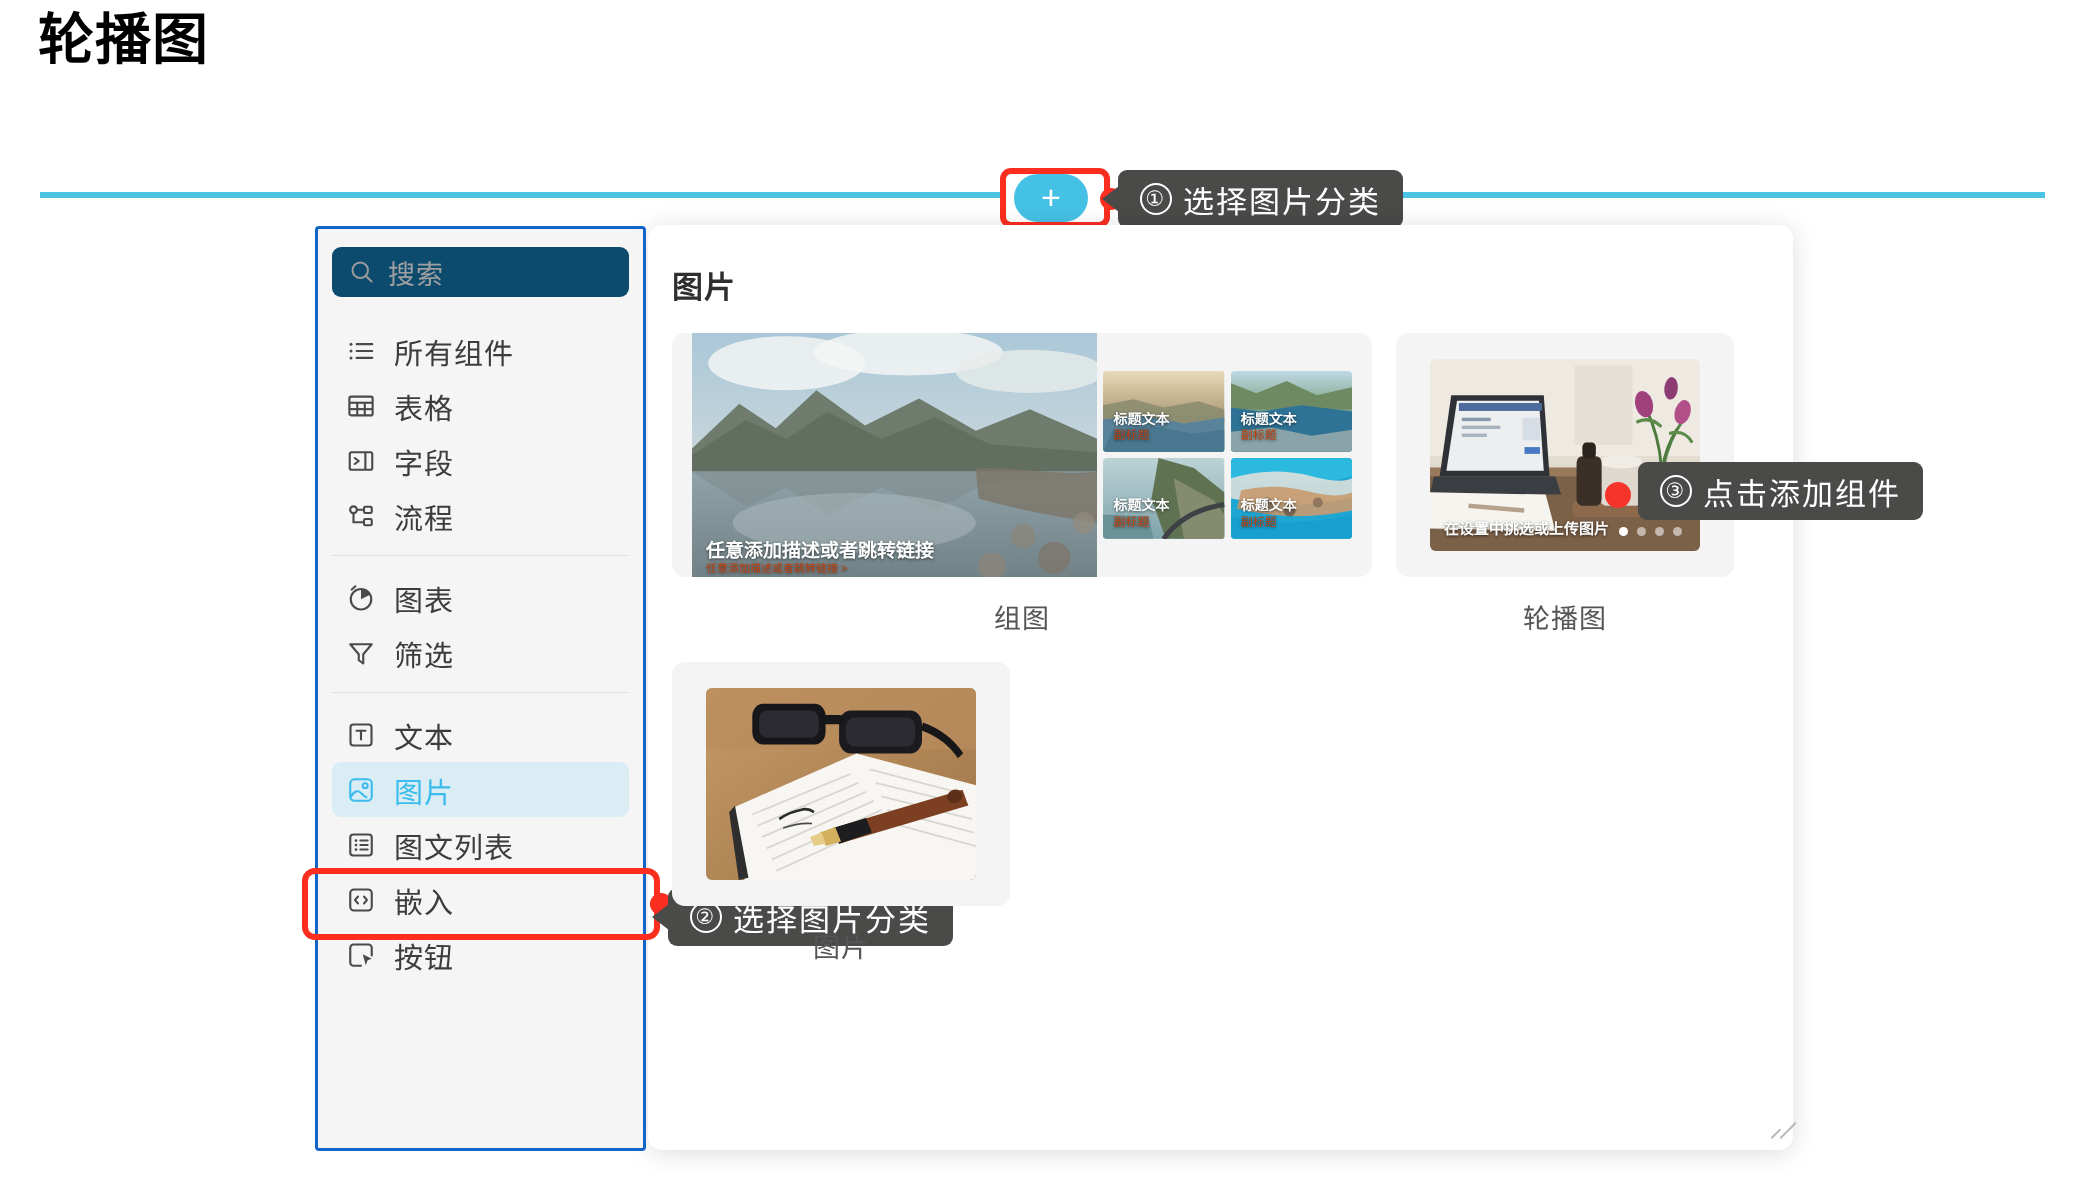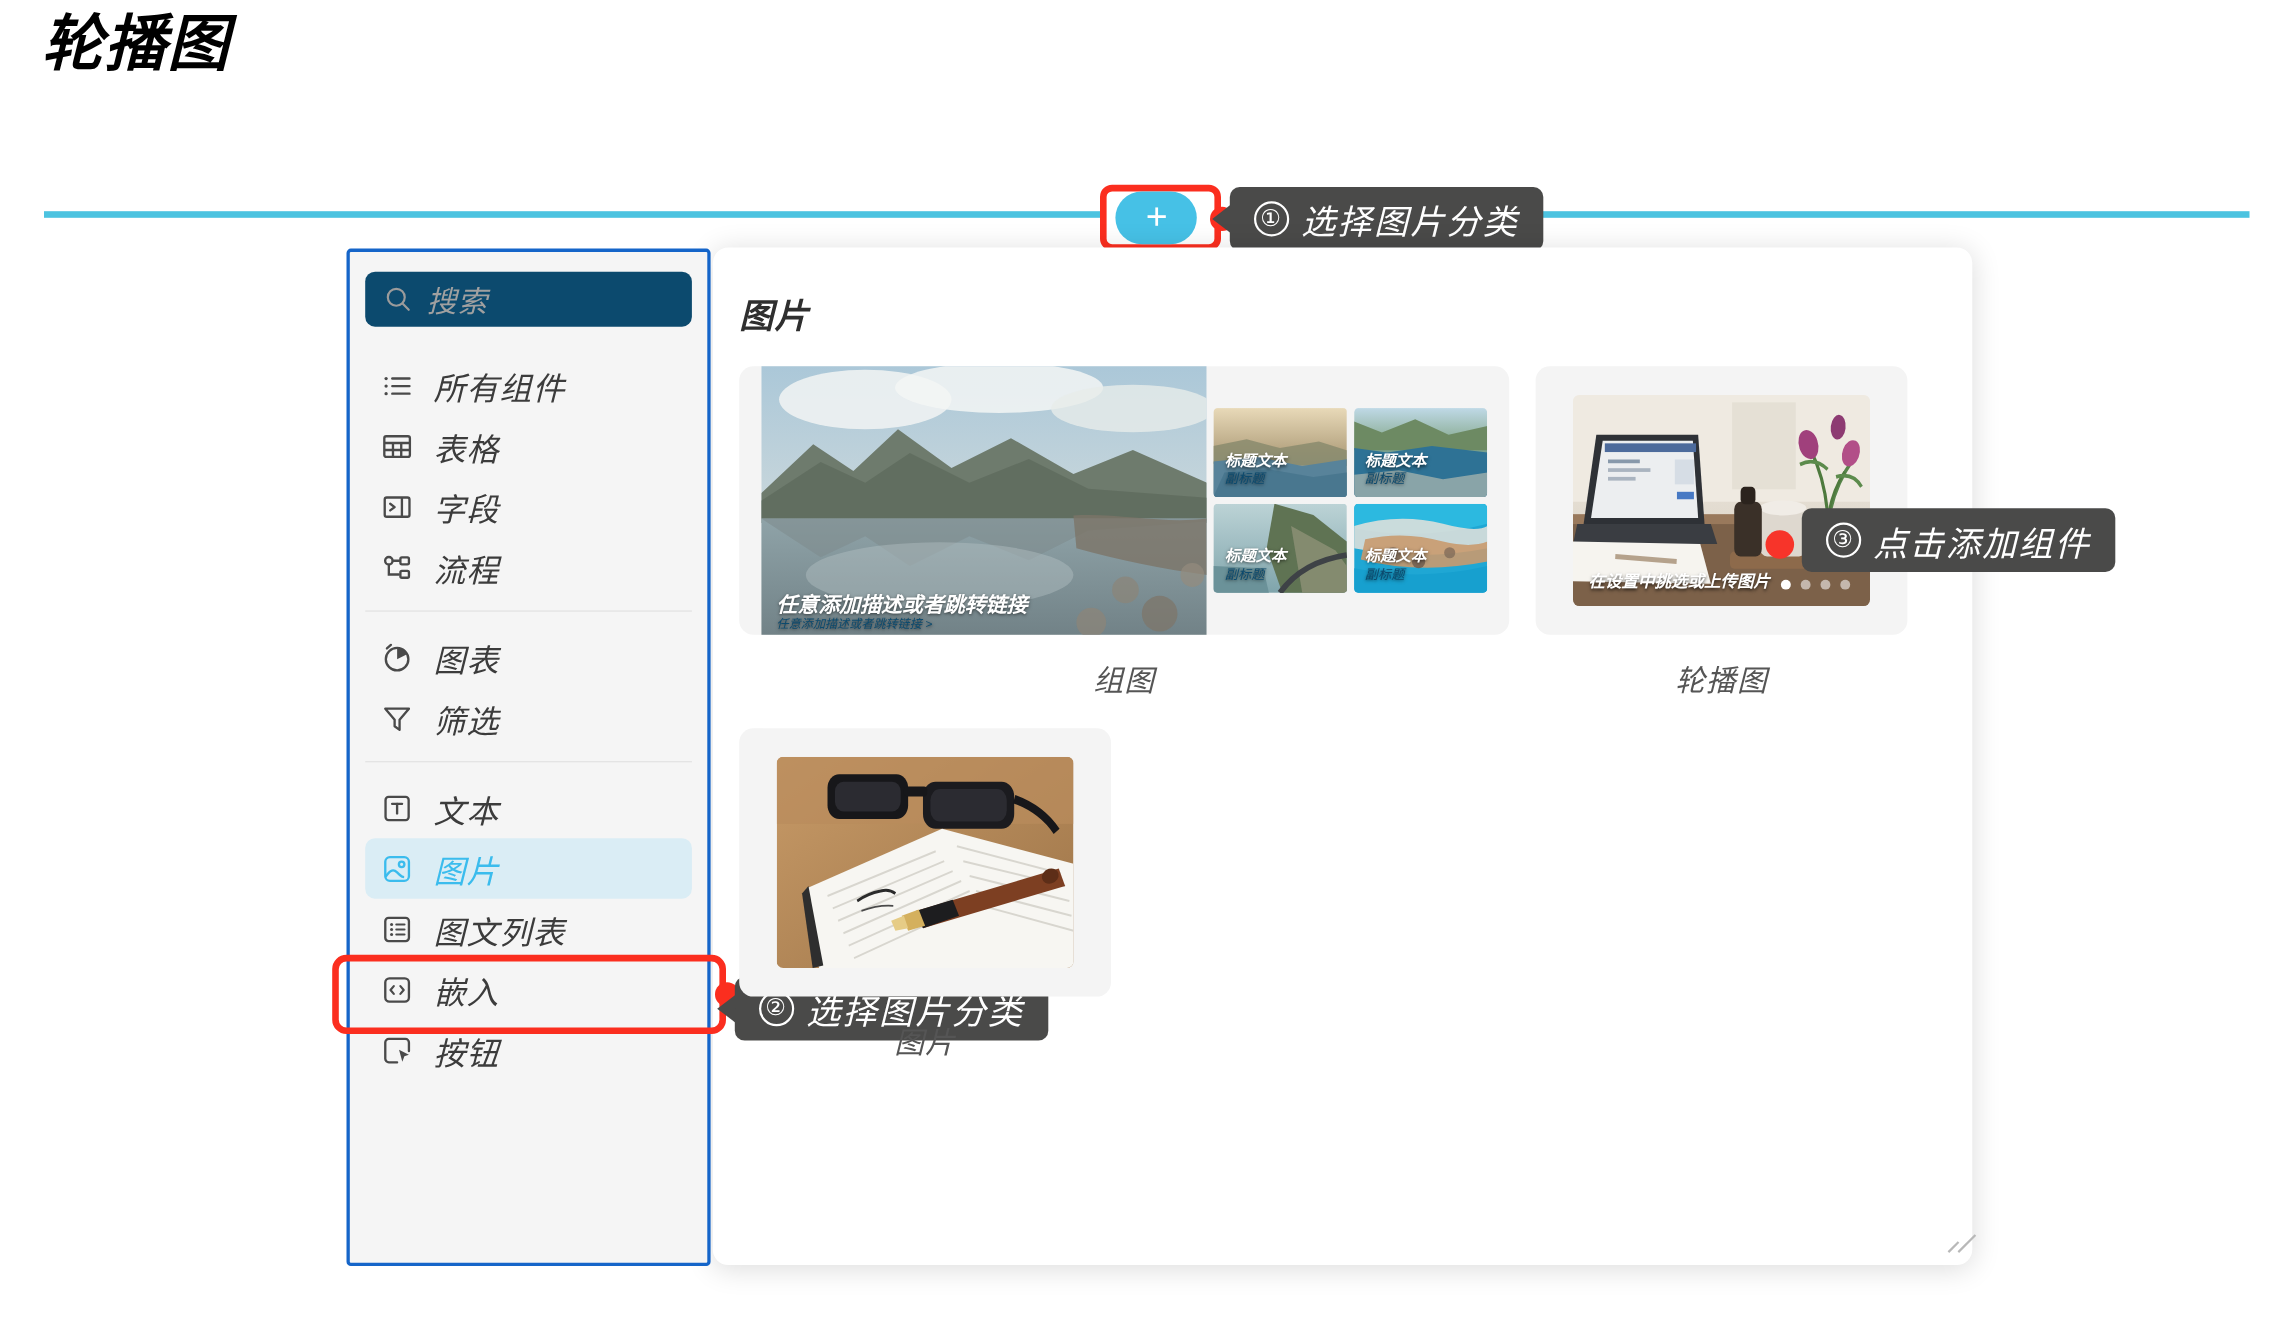--- a/index.html
+++ b/index.html
@@ -3,21 +3,21 @@
 <meta charset="utf-8">
 <title>轮播图</title>
 <style>
   * { box-sizing: border-box; margin: 0; padding: 0; }
   html, body {
     width: 2084px; height: 1202px;
     background: #ffffff;
     font-family: "Liberation Sans", "DejaVu Sans", sans-serif;
     overflow: hidden;
   }
-  #root { position: relative; width: 2072px; height: 1202px; font-style: italic; }
+  #root { position: relative; width: 2072px; height: 1202px; }
 
   
   .page-title {
     position: absolute; left: 38px; top: 8px;
     font-size: 56px; font-weight: bold; letter-spacing: 1px;
     color: #000000; line-height: 1.15;
   }
 
   
   .cyan-rule {
@@ -161,21 +161,21 @@
   .grp-thumb { height: 244px; padding: 19px 20px; display: flex; gap: 6px; }
   .grp-main { position: relative; flex: 1 1 62%; border-radius: 4px; overflow: hidden; }
   .grp-side { flex: 1 1 38%; display: flex; flex-direction: column; gap: 6px; }
   .grp-row { flex: 1; display: flex; gap: 6px; }
   .tile { position: relative; flex: 1; border-radius: 4px; overflow: hidden; }
   .tile-cap {
     position: absolute; left: 10px; bottom: 9px; line-height: 1.25;
     text-shadow: 0 1px 3px rgba(0,0,0,0.6);
   }
   .tile-cap .t { display: block; color: #ffffff; font-size: 14px; font-weight: bold; }
-  .tile-cap .s { display: block; color: #0c4a6e; font-size: 12px; }
+  .tile-cap .s { display: block; color: #c2410c; font-size: 12px; }
   .grp-main .tile-cap { left: 14px; bottom: 14px; }
   .grp-main .tile-cap .t { font-size: 19px; }
   .grp-main .tile-cap .s { font-size: 11px; }
 
   
   .car-thumb { height: 244px; padding: 26px 34px; }
   .car-inner { position: relative; width: 100%; height: 100%; border-radius: 6px; overflow: hidden; }
   .car-cap {
     position: absolute; left: 14px; bottom: 13px;
     color: #ffffff; font-size: 15px; font-weight: bold;

